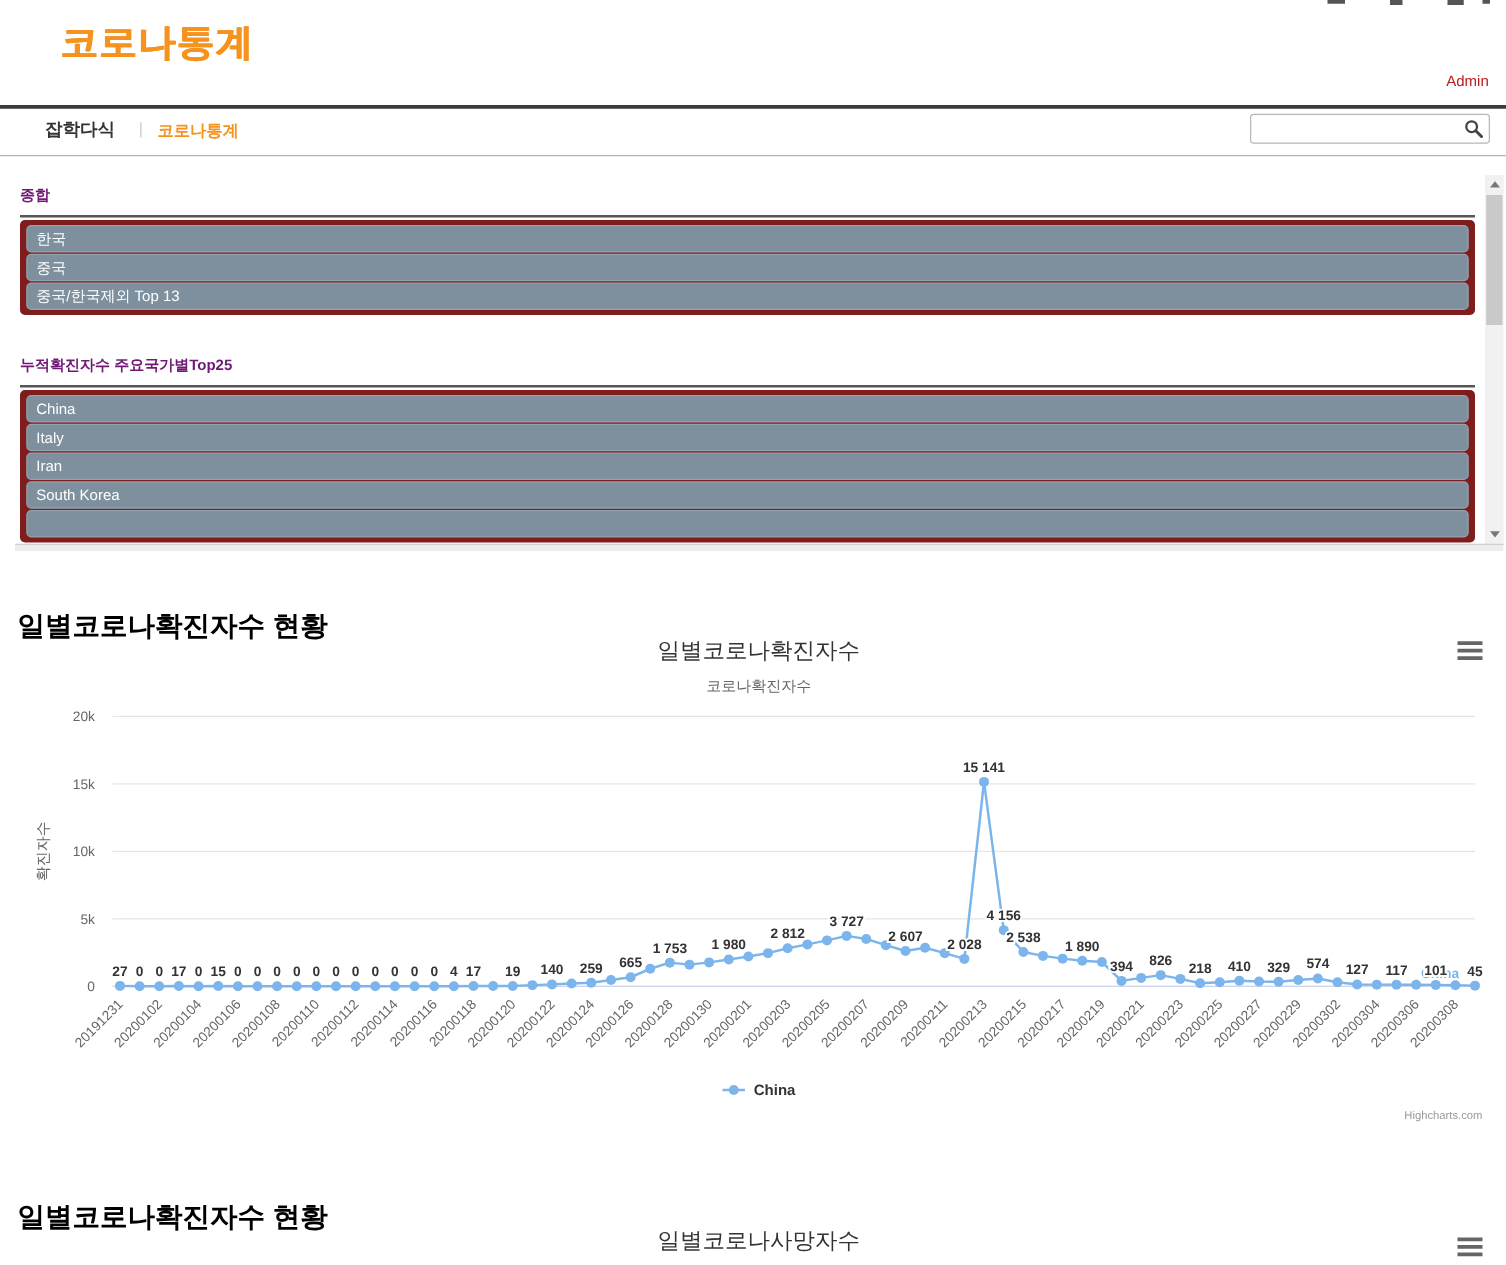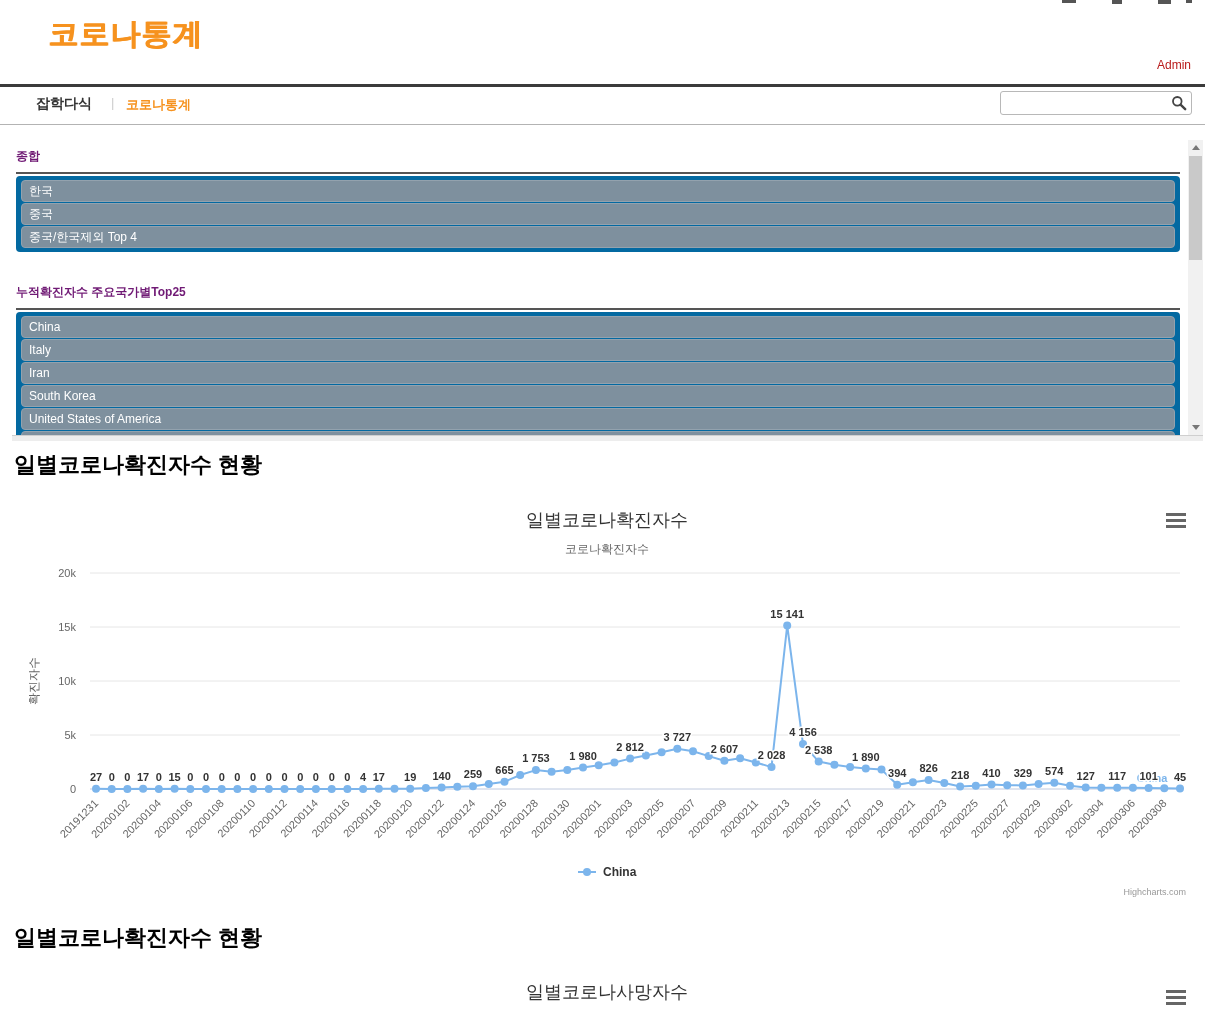--- a/index.html
+++ b/index.html
@@ -19,37 +19,37 @@
   .nav-current{position:absolute;left:126px;top:9px;font-size:13px;font-weight:bold;color:#f6921e;cursor:pointer;}
   .search-box{position:absolute;right:13px;top:4px;width:190px;height:22px;border:1px solid #b8b8b8;
               border-radius:3px;background:#fff;}
   .search-box input{width:100%;height:100%;border:none;outline:none;background:transparent;
               box-sizing:border-box;padding:0 26px 0 8px;font-size:12px;font-family:inherit;}
   .search-icon{position:absolute;right:4px;top:3px;width:16px;height:16px;cursor:pointer;}
   
   .panel{position:absolute;top:140px;left:12px;width:1191px;height:301px;overflow:hidden;background:#fff;}
   .group-title{position:absolute;left:4px;font-weight:bold;font-size:12px;color:#701a75;}
   .rule{position:absolute;left:4px;width:1164px;height:2px;background:#555;}
-  .btn-group{position:absolute;left:4px;width:1164px;background:#0369a1;border-radius:4px;
+  .btn-group{position:absolute;left:4px;width:1164px;background:#7f1d1d;border-radius:4px;
              padding:3px 5px;box-sizing:border-box;}
   .slate-btn{height:20px;line-height:20px;background:#7e909e;border:1px solid #93a2ae;border-radius:4px;
              color:#fff;font-size:12px;padding-left:7px;margin:1px 0;cursor:pointer;overflow:hidden;
              white-space:nowrap;}
   .vscroll{position:absolute;right:0;top:0;width:15px;height:295px;background:#f1f1f1;}
   .sb-btn{position:absolute;left:0;width:15px;height:15px;background:#f1f1f1;cursor:pointer;}
   .sb-up{top:0;} .sb-down{bottom:0;}
   .tri-up{position:absolute;left:4px;top:5px;width:0;height:0;border-left:4px solid transparent;
           border-right:4px solid transparent;border-bottom:5px solid #777;}
   .tri-down{position:absolute;left:4px;top:5px;width:0;height:0;border-left:4px solid transparent;
           border-right:4px solid transparent;border-top:5px solid #777;}
   .sb-thumb{position:absolute;left:1px;top:16px;width:13px;height:104px;background:#c9c9c9;cursor:grab;}
   .hscroll{position:absolute;bottom:0;left:0;width:1191px;height:6px;background:#ededed;
            border-top:1px solid #cfcfcf;box-sizing:border-box;}
   
-  .section-heading{position:absolute;left:14px;font-size:22px;font-weight:bold;color:#000;}
+  .section-heading{position:absolute;left:14px;font-size:22px;font-weight:bold;color:#000;margin-top:36px;}
   
   .chart{position:absolute;left:14px;overflow:hidden;}
   .chart svg{display:block;font-family:"Liberation Sans","DejaVu Sans",sans-serif;}
 </style>
 </head>
 <body>
 
 <div class="page">
 
   <div class="topfrag" style="left:1062px;width:14px;height:3px;"></div>
@@ -72,31 +72,30 @@
       </svg>
     </span>
   </div>
 
   <div class="panel">
     <div class="group-title" style="top:8px;">종합</div>
     <div class="rule" style="top:32px;"></div>
     <div class="btn-group" style="top:36px;">
         <div class="slate-btn">한국</div>
         <div class="slate-btn">중국</div>
-        <div class="slate-btn">중국/한국제외 Top 4</div>
+        <div class="slate-btn">중국/한국제외 Top 13</div>
       </div>
 
     <div class="group-title" style="top:144px;">누적확진자수 주요국가별Top25</div>
     <div class="rule" style="top:168px;"></div>
     <div class="btn-group" style="top:172px;">
         <div class="slate-btn">China</div>
         <div class="slate-btn">Italy</div>
         <div class="slate-btn">Iran</div>
         <div class="slate-btn">South Korea</div>
-        <div class="slate-btn">United States of America</div>
         <div class="slate-btn"></div>
       </div>
 
     <div class="vscroll">
       <div class="sb-btn sb-up">
           <div class="tri-up"></div>
         </div>
       <div class="sb-thumb"></div>
       <div class="sb-btn sb-down">
           <div class="tri-down"></div>

